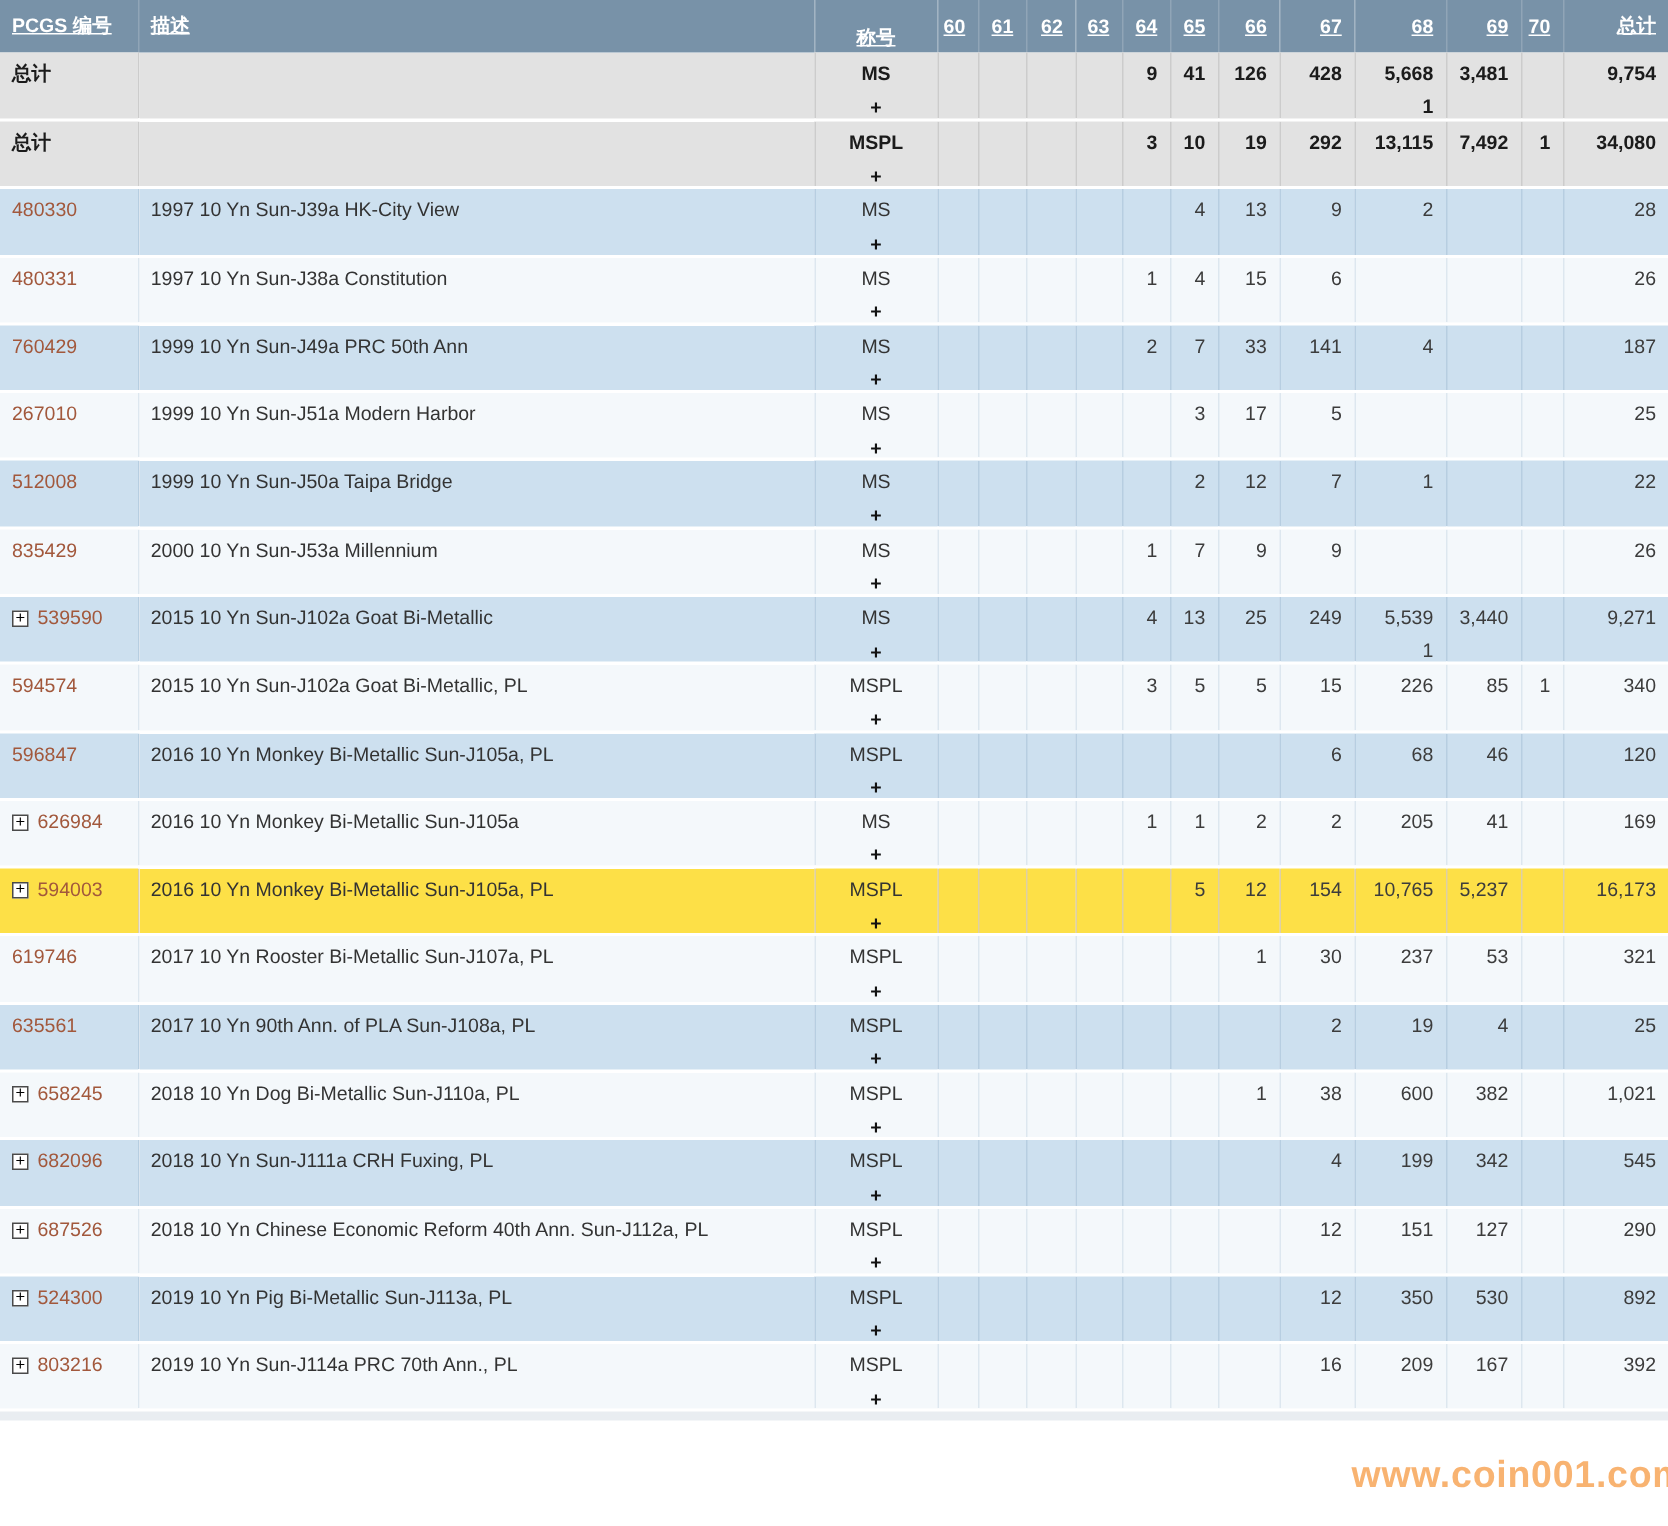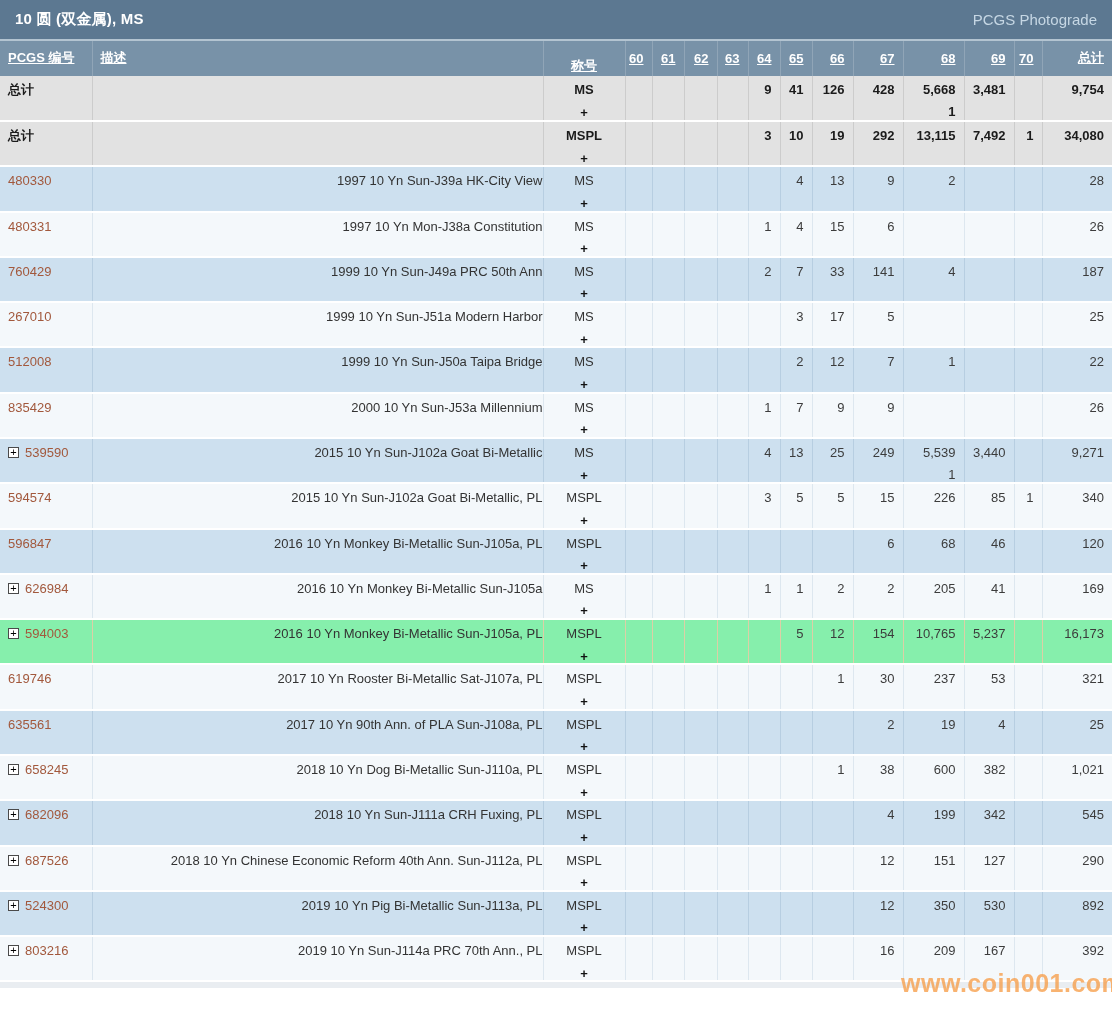--- a/index.html
+++ b/index.html
@@ -24,30 +24,30 @@
     text-decoration:underline;
   }
   thead th:first-child { border-left:none; }
   th.al { text-align:left; padding:0 0 1px 8px; }
   th.ac { text-align:center; padding:16px 0 1px 0; }
   .num { text-align:right; }
 
   tbody tr { height:45px; border-bottom:2px solid #ffffff; }
   tbody td { vertical-align:top; padding-top:7px; line-height:1.05; }
   td.c-pcgs { padding-left:8px; white-space:nowrap; }
-  td.c-desc { padding-left:8px; overflow:hidden; white-space:nowrap; color:#333;text-align:right; }
+  td.c-desc { padding-left:8px; overflow:hidden; white-space:nowrap; color:#333; }
   td.c-desig { text-align:center; color:#333;margin-top:24px; }
   td.num { padding-right:8px; color:#3c3c3c; }
   .line2 { margin-top:8px; }
   .desig-plus { margin-top:9px; font-weight:bold; color:#111; }
 
   tr.row-gray td  { background:#e2e2e2; border-right:1px solid #cccccc; }
   tr.row-blue td  { background:#cde0ef; border-right:1px solid #b7cee1; }
   tr.row-white td { background:#f4f8fb; border-right:1px solid #dde7ef; }
-  tr.row-hl td    { background:#86efac; border-right:1px solid #ddcfa6; }
+  tr.row-hl td    { background:#fde047; border-right:1px solid #ddcfa6; }
   tbody td:last-child { border-right:none !important; }
   tr.row-gray { font-weight:bold; }
   tr.row-gray td { color:#1b1b1b; }
 
   .pcgs-num { color:#a2583c; cursor:pointer; }
   .exp {
     display:inline-block; width:11px; height:11px; line-height:9px; text-align:center;
     border:1px solid #4a4a4a; background:#fff; color:#000; font-size:11px;
     font-weight:normal; margin-right:6px; cursor:pointer; vertical-align:1px;
   }
@@ -55,24 +55,20 @@
   .watermark {
     position:absolute; left:901px; top:969px; font-size:25px; font-weight:bold;
     color:#f79e4a; opacity:.78; letter-spacing:.5px; pointer-events:none;
     font-family:"Liberation Sans",sans-serif;
   }
 </style>
 </head>
 <body>
 
 <div class="page">
-  <div class="title-bar">
-    <span class="title">10 圆 (双金属), MS</span>
-    <span class="photograde">PCGS Photograde</span>
-  </div>
 
   <table class="pop">
     <colgroup>
       <col style="width:92px">
         <col style="width:451px">
         <col style="width:82px">
       <col style="width:27px">
         <col style="width:32px">
         <col style="width:33px">
       <col style="width:31px">
@@ -195,21 +191,21 @@
           </td>
           <td class="num">
             <div>2</div>
           </td>
           <td class="num"></td>
           <td class="num"></td>
           <td class="num">28</td>
         </tr>
         <tr class="row-white">
           <td class="c-pcgs"><span class="pcgs-num">480331</span></td>
-          <td class="c-desc">1997 10 Yn Mon-J38a Constitution</td>
+          <td class="c-desc">1997 10 Yn Sun-J38a Constitution</td>
           <td class="c-desig">
             <div>MS</div>
             <div class="desig-plus">+</div>
           </td>
           <td class="num"></td>
           <td class="num"></td>
           <td class="num"></td>
           <td class="num"></td>
           <td class="num">
             <div>1</div>
@@ -490,21 +486,21 @@
             <div>10,765</div>
           </td>
           <td class="num">
             <div>5,237</div>
           </td>
           <td class="num"></td>
           <td class="num">16,173</td>
         </tr>
         <tr class="row-white">
           <td class="c-pcgs"><span class="pcgs-num">619746</span></td>
-          <td class="c-desc">2017 10 Yn Rooster Bi-Metallic Sat-J107a, PL</td>
+          <td class="c-desc">2017 10 Yn Rooster Bi-Metallic Sun-J107a, PL</td>
           <td class="c-desig">
             <div>MSPL</div>
             <div class="desig-plus">+</div>
           </td>
           <td class="num"></td>
           <td class="num"></td>
           <td class="num"></td>
           <td class="num"></td>
           <td class="num"></td>
           <td class="num"></td>

